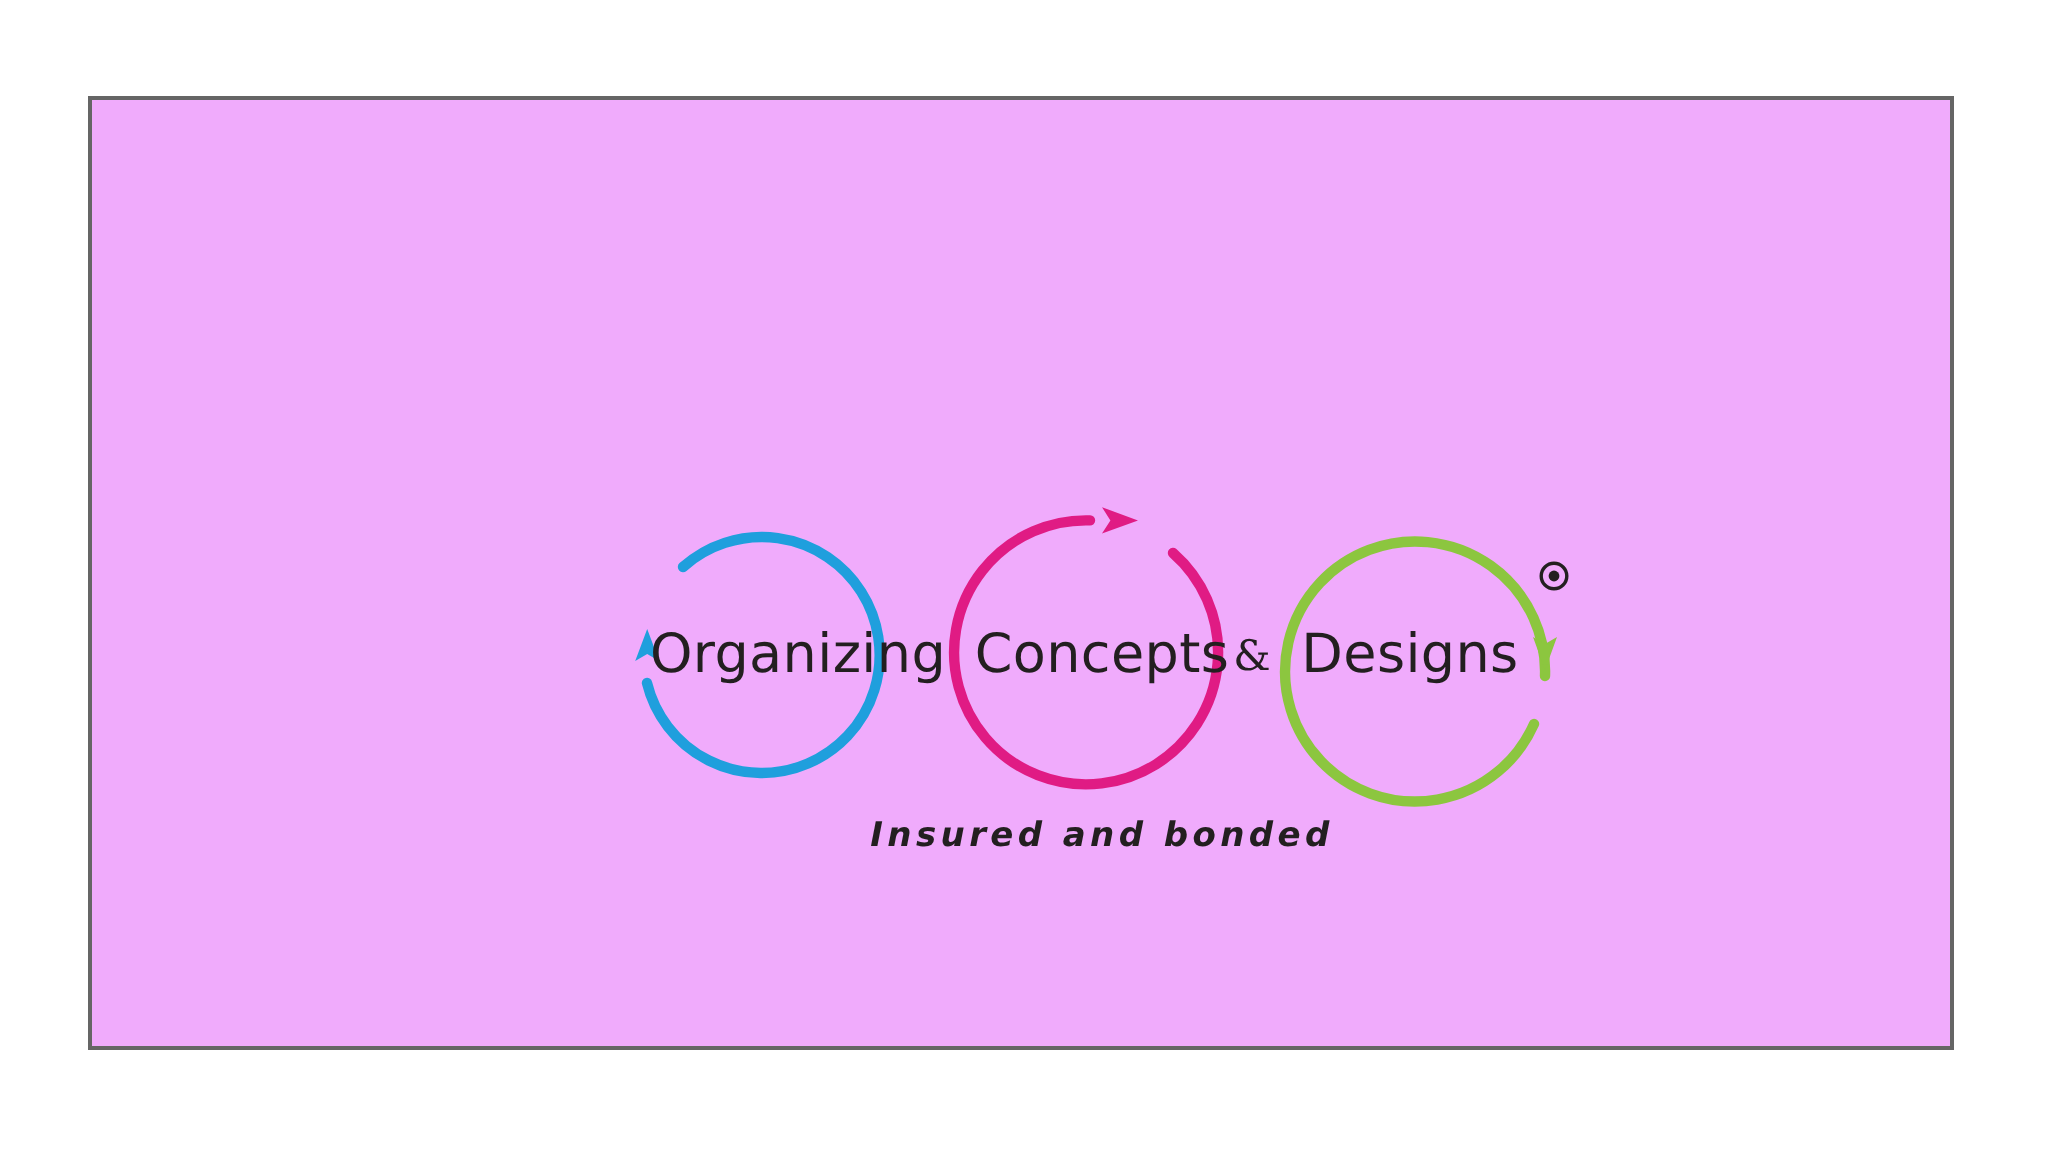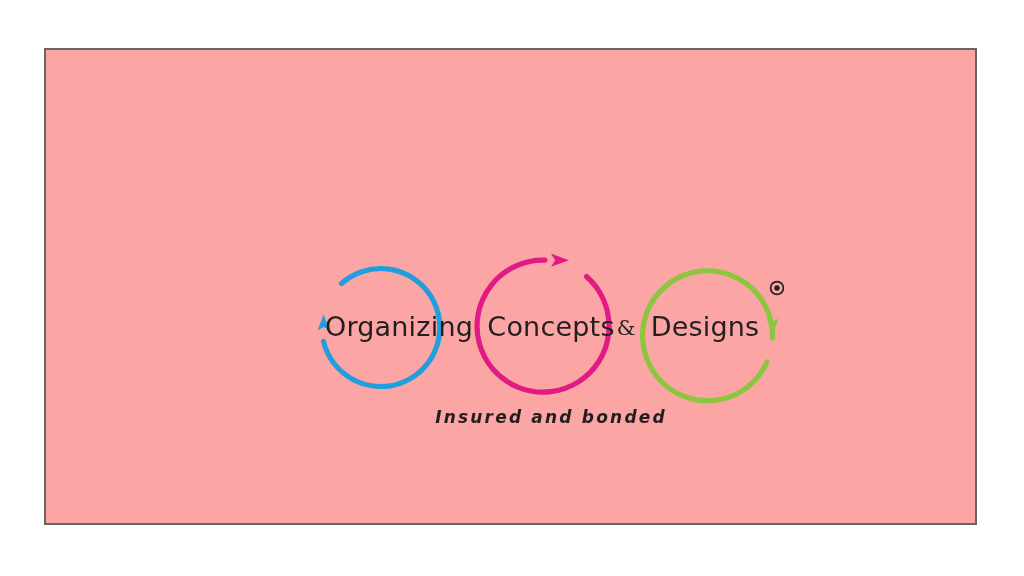--- a/index.html
+++ b/index.html
@@ -22,21 +22,21 @@
     background: #ffffff;
   }
   #frame {
     position: absolute;
     left: 44px;
     top: 48px;
     width: 933px;
     height: 477px;
     border: 2px solid #656565;
     box-sizing: border-box;
-    background: #fca5a5;
+    background: #f0abfc;
   }
   #logo {
     position: absolute;
     left: 255px;
     top: 190px;
     width: 510px;
     height: 195px;
   }
   #logo svg {
     display: block;

